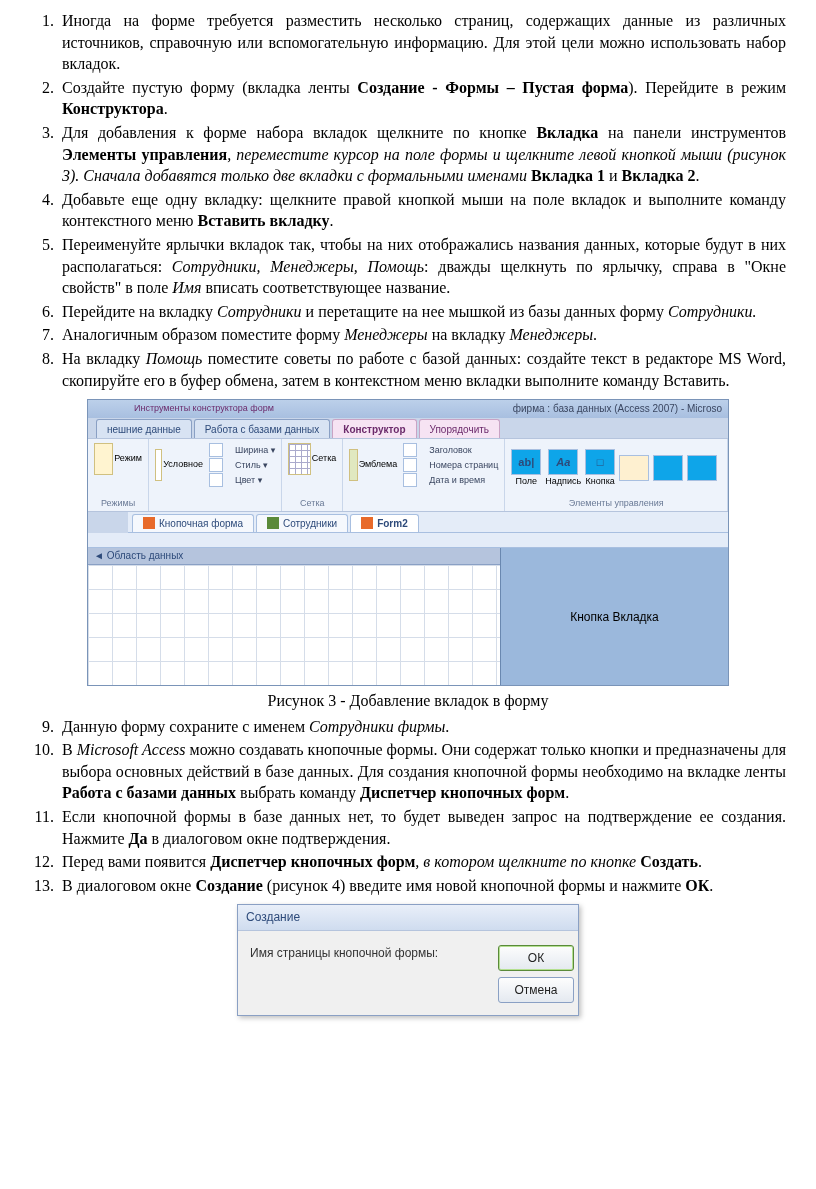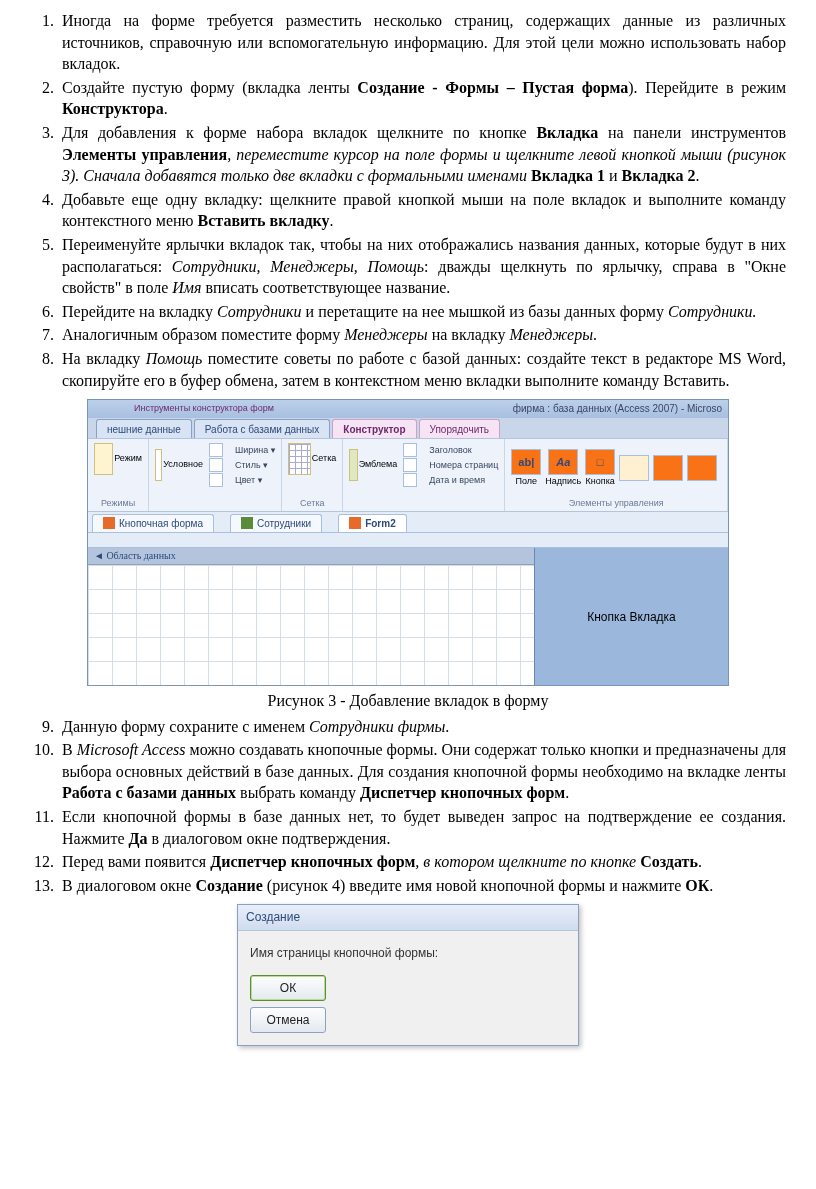--- a/index.html
+++ b/index.html
@@ -101,45 +101,45 @@
   }
   .big-btn .ic {
     width:30px; height:30px; background:#fff4d0; border:1px solid #d0c080;
   }
   .big-btn span { font-size:9px; text-align:center; line-height:1.1; }
   .row-items { display:flex; flex-direction:column; gap:1px; }
   .row-items div { display:flex; align-items:center; gap:12px; font-size:9px; color:#3a4660; }
   .row-items .sq { width:12px; height:12px; background:#fff; border:1px solid #a8bfe0; }
   .ctrl-gallery { display:flex; gap:4px; align-items:center; padding-top:6px; }
   .ctrl {
-    width:28px; height:24px; border:1px solid #a8bfe0; background:#f97316;
+    width:28px; height:24px; border:1px solid #a8bfe0; background:#0ea5e9;
     display:flex; align-items:center; justify-content:center;
     font-size:11px; color:#2d4a7a; font-weight:bold;
   }
   .sw1-doctabs {
-    display:flex; background:#e4ecf8; height:20px; align-items:flex-end; padding-left:4px; gap:16px;
+    display:flex; background:#e4ecf8; height:20px; align-items:flex-end; padding-left:4px; gap:2px;
     border-bottom:1px solid #a8bfe0;
+    margin-left:40px;
   }
   .doctab {
     padding:2px 10px; border:1px solid #a8bfe0; border-bottom:none;
     background:#f5f8fd; border-radius:3px 3px 0 0;
     display:flex; align-items:center; gap:4px; font-size:10px; color:#2d4a7a;
   }
   .doctab.active { background:#fff; font-weight:bold;align-items:center; }
   .doctab .fic { width:12px; height:12px; background:#e86a2a; }
   .doctab .fic2 { width:12px; height:12px; background:#5a8a3a; }
   .sw1-canvas {
     display:flex;
   }
   .sw1-ruler {
     background:#e4ecf8; height:14px; border-bottom:1px solid #a8bfe0;
   }
   .sw1-left {
-    width:446px;
-    font-family:Liberation Serif, serif;
+    width:412px;
   }
   .sec-header {
     background:#b5c4dd; height:16px; font-size:10px; padding-left:6px;
     display:flex; align-items:center; color:#2d4a7a; border-bottom:1px solid #8aa0c4;
   }
   .grid {
     background:#fff;
     height:120px;
     background-image:
       linear-gradient(#d5dde9 1px, transparent 1px),
@@ -162,22 +162,22 @@
     background:#f0f0f0;
     box-shadow: 2px 2px 5px rgba(0,0,0,0.25);
   }
   .sw2-title {
     background: linear-gradient(#e9eff9, #cfdcef);
     padding:4px 8px;
     color:#2d4a7a;
     border-bottom:1px solid #b5c4dd;
   }
   .sw2-body {
-    padding: 14px 12px 12px 12px;
-    display:flex; gap:10px;flex-direction:column;
+    padding: 14px 4px 12px 12px;
+    display:flex; gap:10px;
   }
   .sw2-left { flex:1; }
   .sw2-label { color:#333; margin-bottom:4px; }
   .sw2-input {
     width:100%; height:22px; border:1px solid #9aaccb; background:#fff;
     padding:2px 6px; box-sizing:border-box; font-size:12px;
   }
   .sw2-btns { display:flex; flex-direction:column; gap:6px; }
   .sw2-btn {
     width:74px; height:24px;

